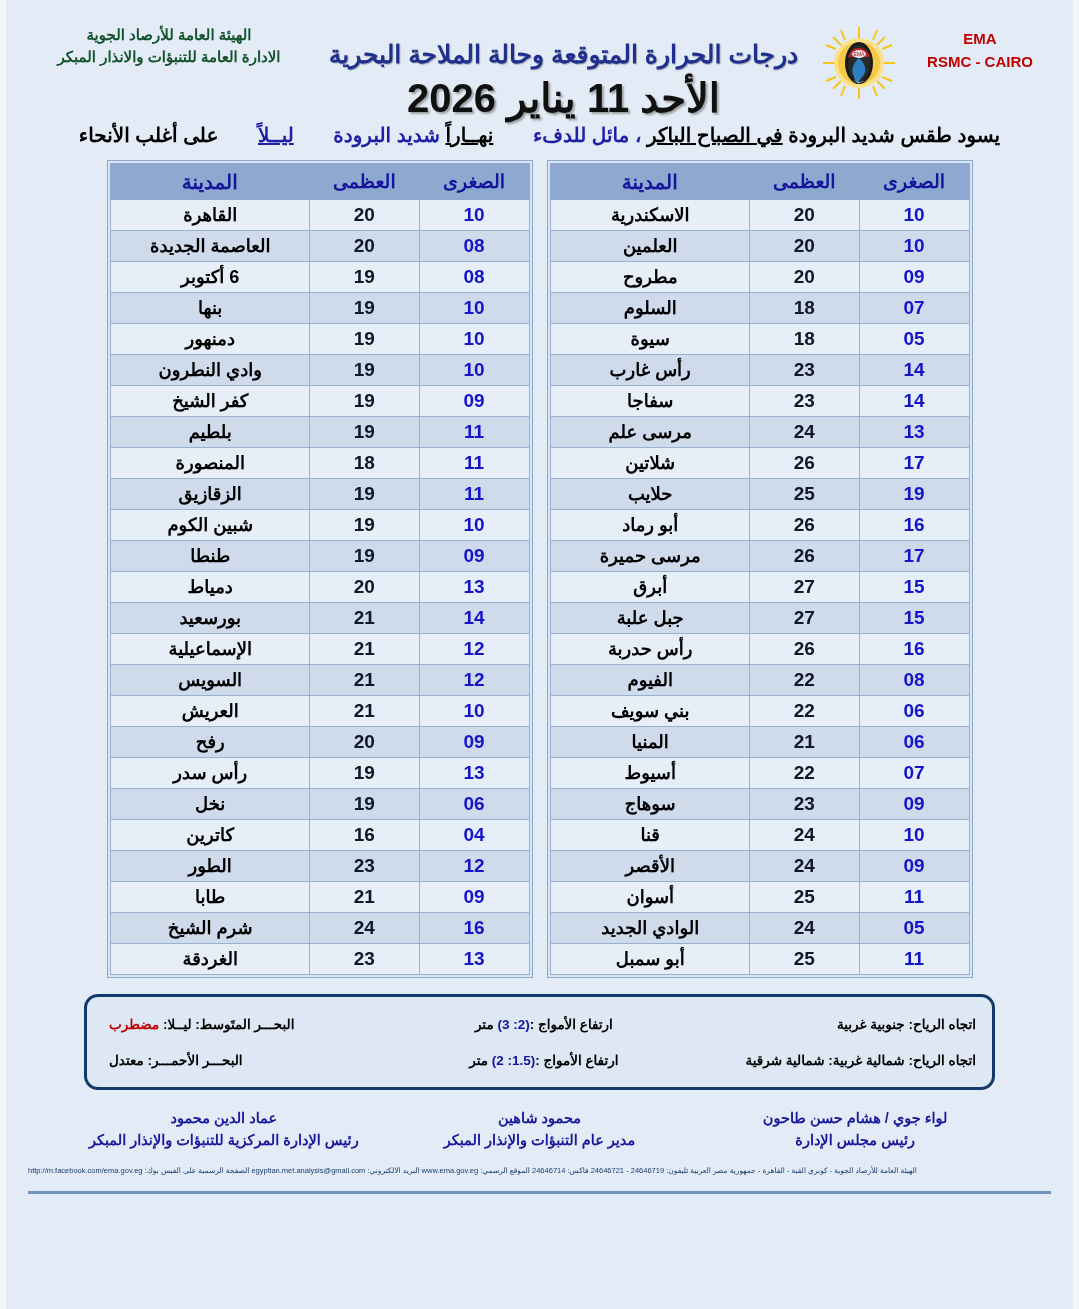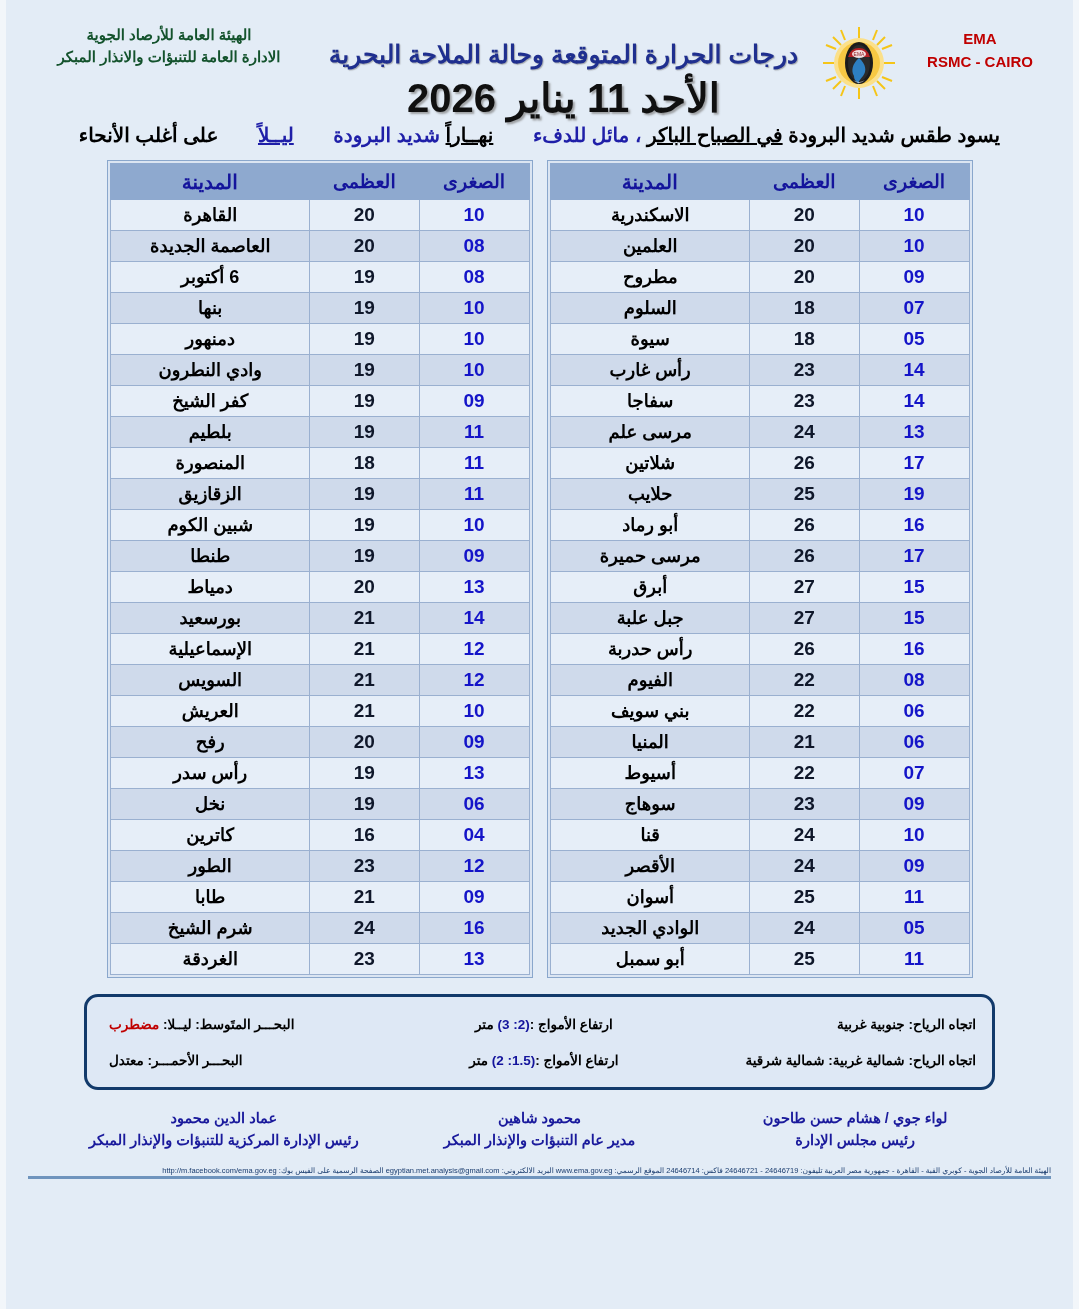--- a/index.html
+++ b/index.html
@@ -173,24 +173,24 @@
     line-height:1.5;
   }
   .sign { flex:1; text-align:center; }
   .sign .nm { display:block; }
   .sign .ttl { display:block; }
 
   
   .contact {
     margin:14px 22px 0 22px;
     border-bottom:3px solid #6f94bd;
-    padding-bottom:1px;
+    padding-bottom:16px;
     font-size:7.5px;
     color:#1a3c6e;
-    text-align:right;
+    text-align:left;
     white-space:nowrap;
     direction:rtl;
   }
 </style>
 </head>
 <body>
 
 <div class="page">
 
   <div class="header">

